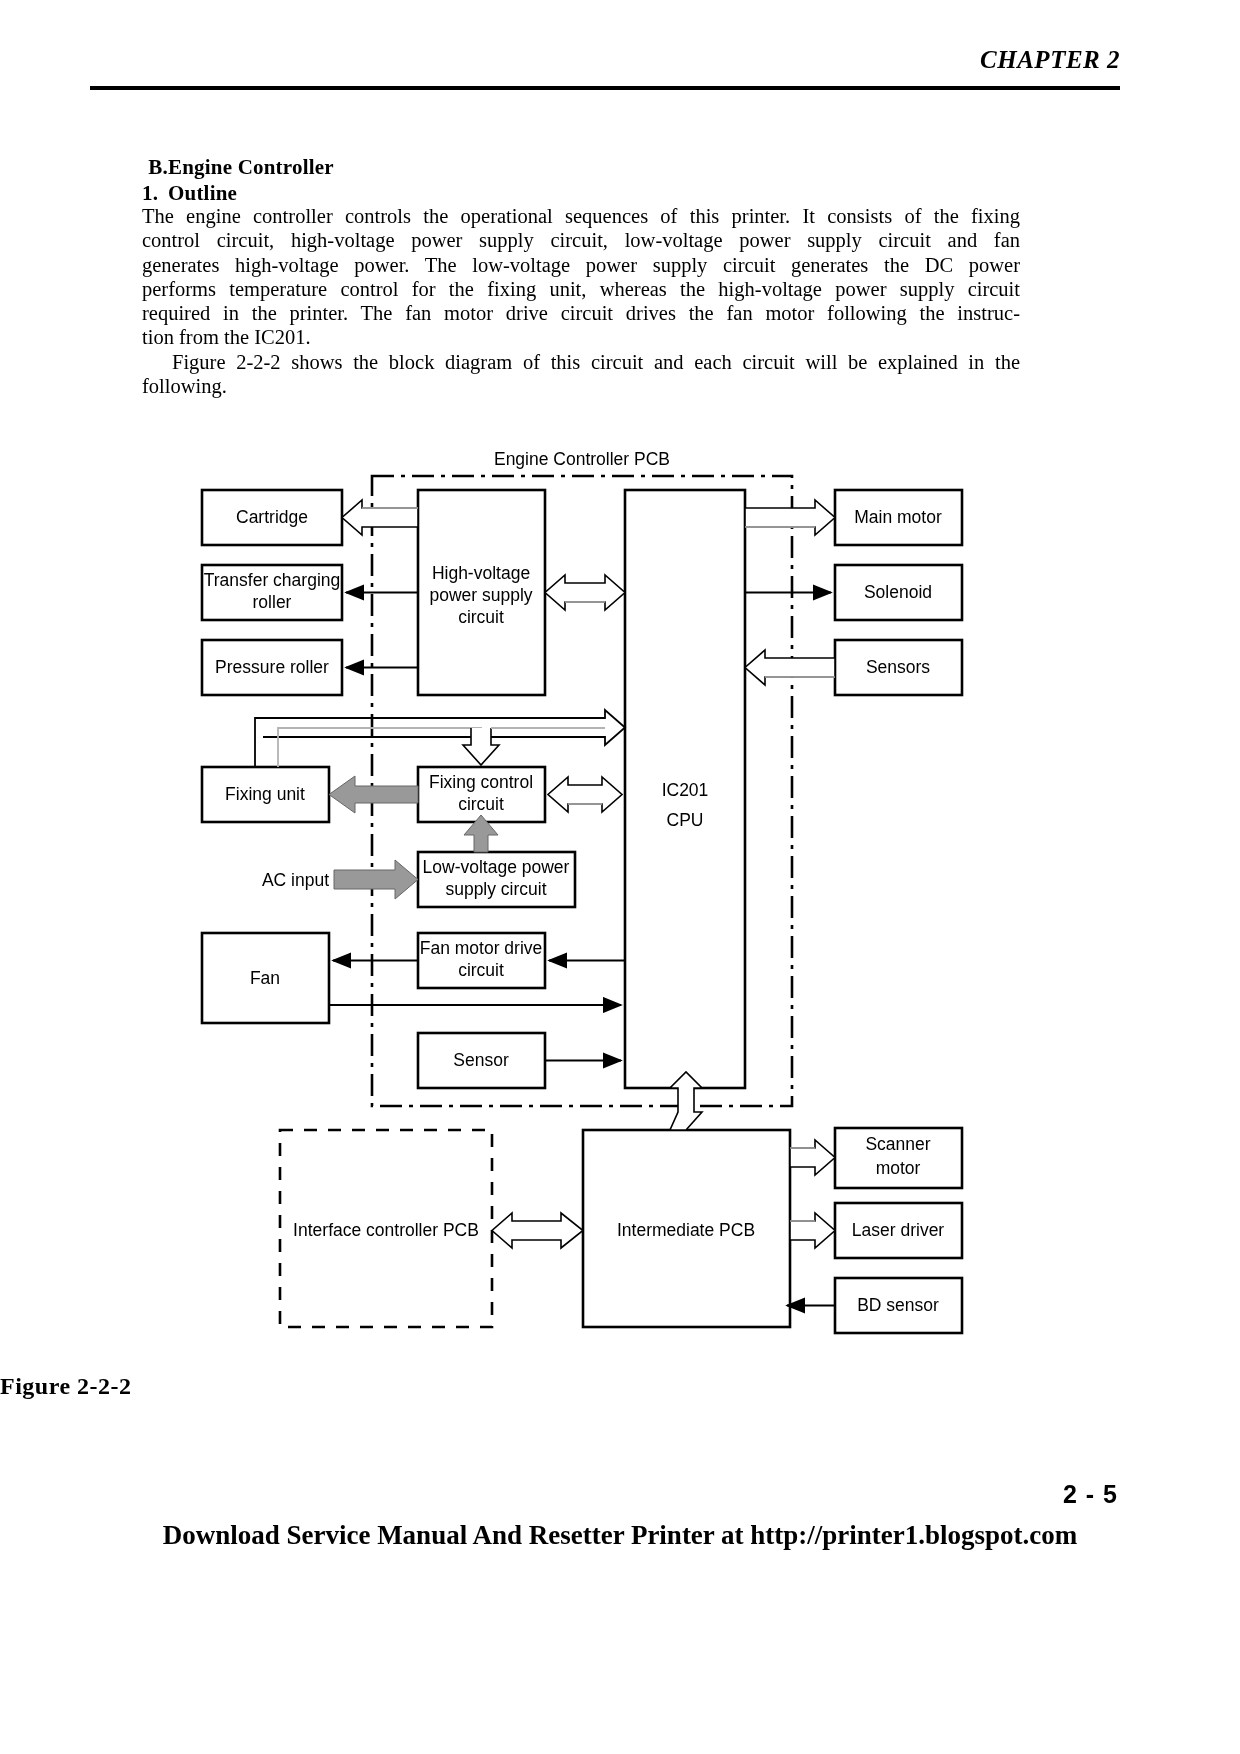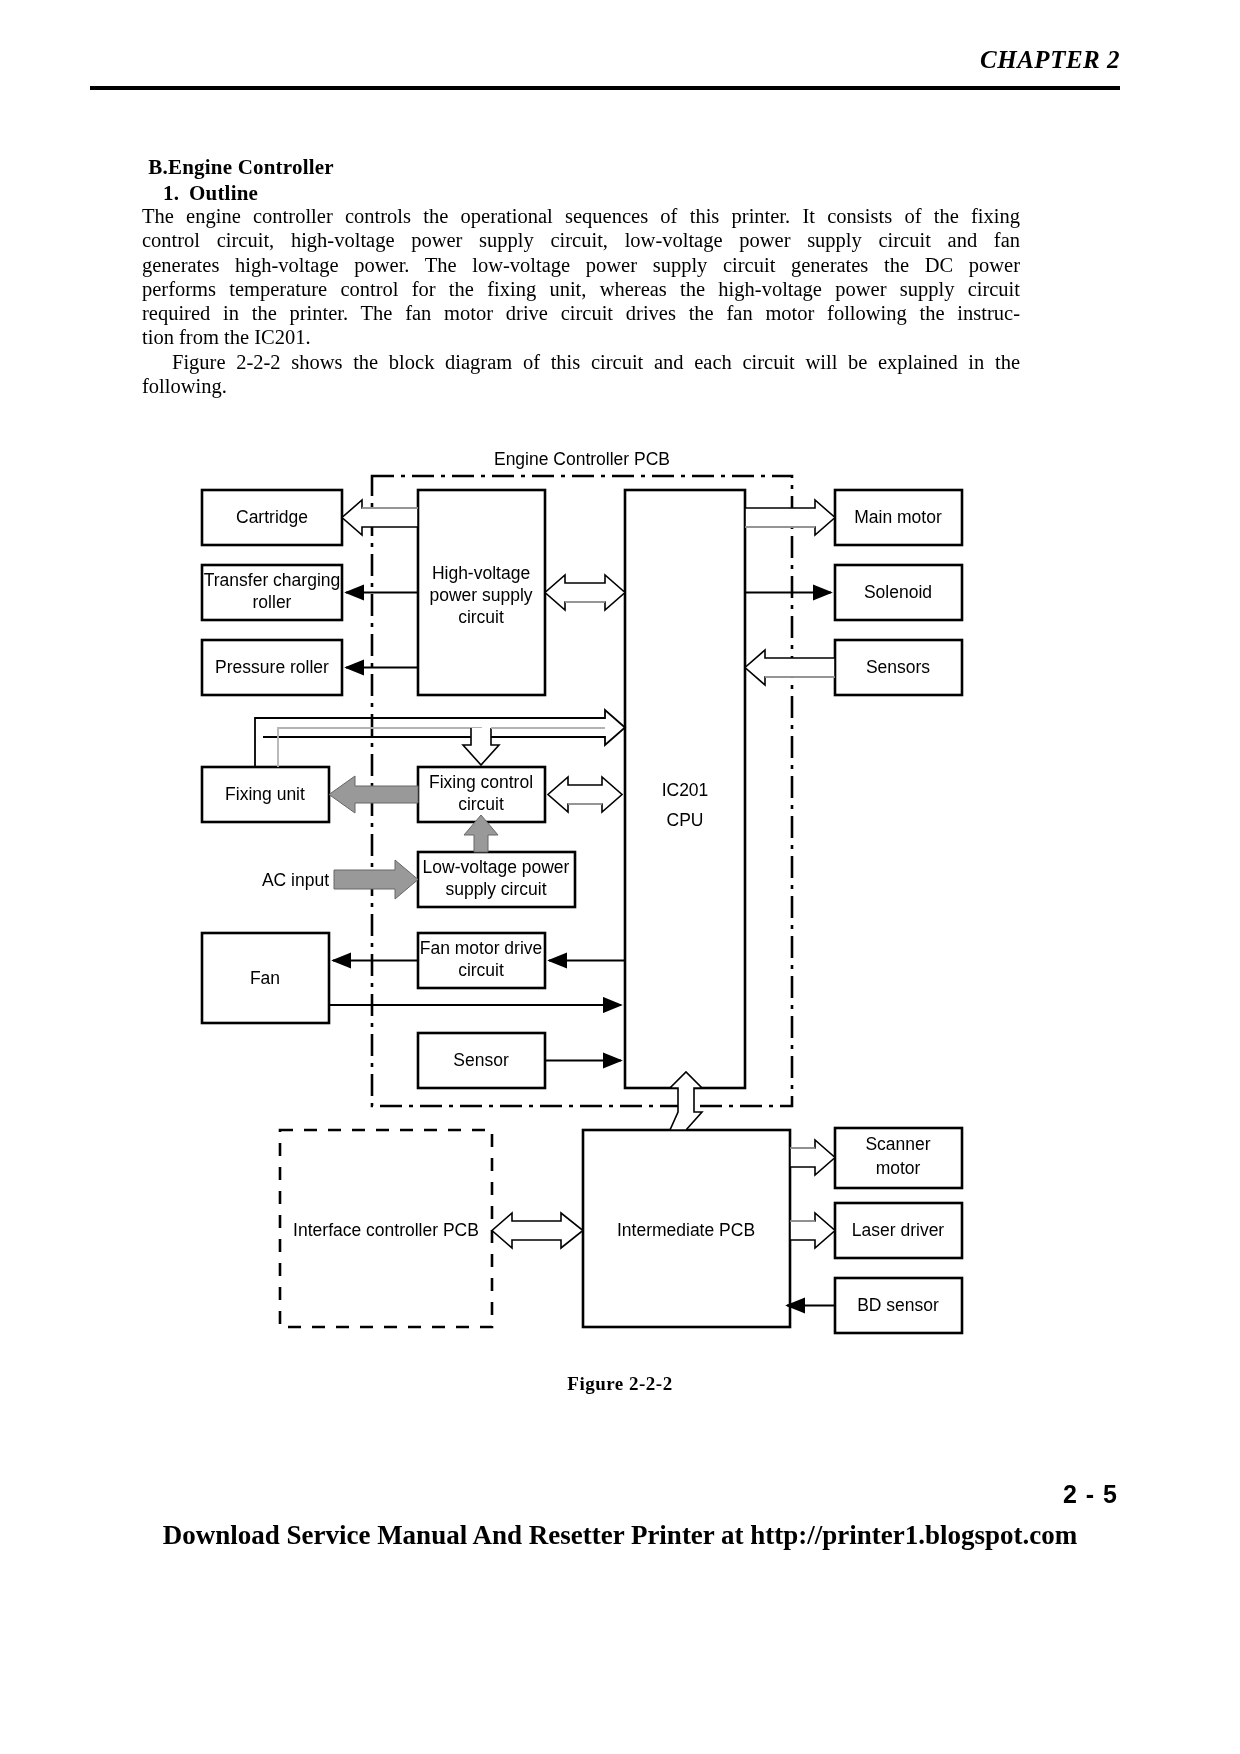--- a/index.html
+++ b/index.html
@@ -49,21 +49,20 @@
     text-align: right;
   }
   #section-b .lead { display: inline-block; width: 26px; }
   #section-1 {
     position: absolute;
     left: 142px;
     top: 181px;
     font-weight: bold;
     font-size: 21px;
     letter-spacing: 0.2px;
-    margin-left: 21px;
   }
   #section-1 .lead { display: inline-block; width: 26px; }
 
   #body-paragraphs {
     position: absolute;
     left: 142px;
     top: 204px;
     width: 878px;
     font-size: 20.5px;
     line-height: 24.3px;
@@ -91,23 +90,22 @@
     font-size: 17.5px;
     fill: #000;
   }
 
   
   #figure-caption {
     position: absolute;
     left: 0;
     top: 1373px;
     width: 1240px;
-    text-align: center;
-    font-weight: bold;
-    font-size: 19px;
+    font-weight: bold;
+    font-size: 24px;
     letter-spacing: 0.5px;
   }
   #page-number {
     position: absolute;
     right: 122px;
     top: 1480px;
     font-family: "Liberation Sans", sans-serif;
     font-weight: bold;
     font-size: 25px;
     letter-spacing: 1px;

